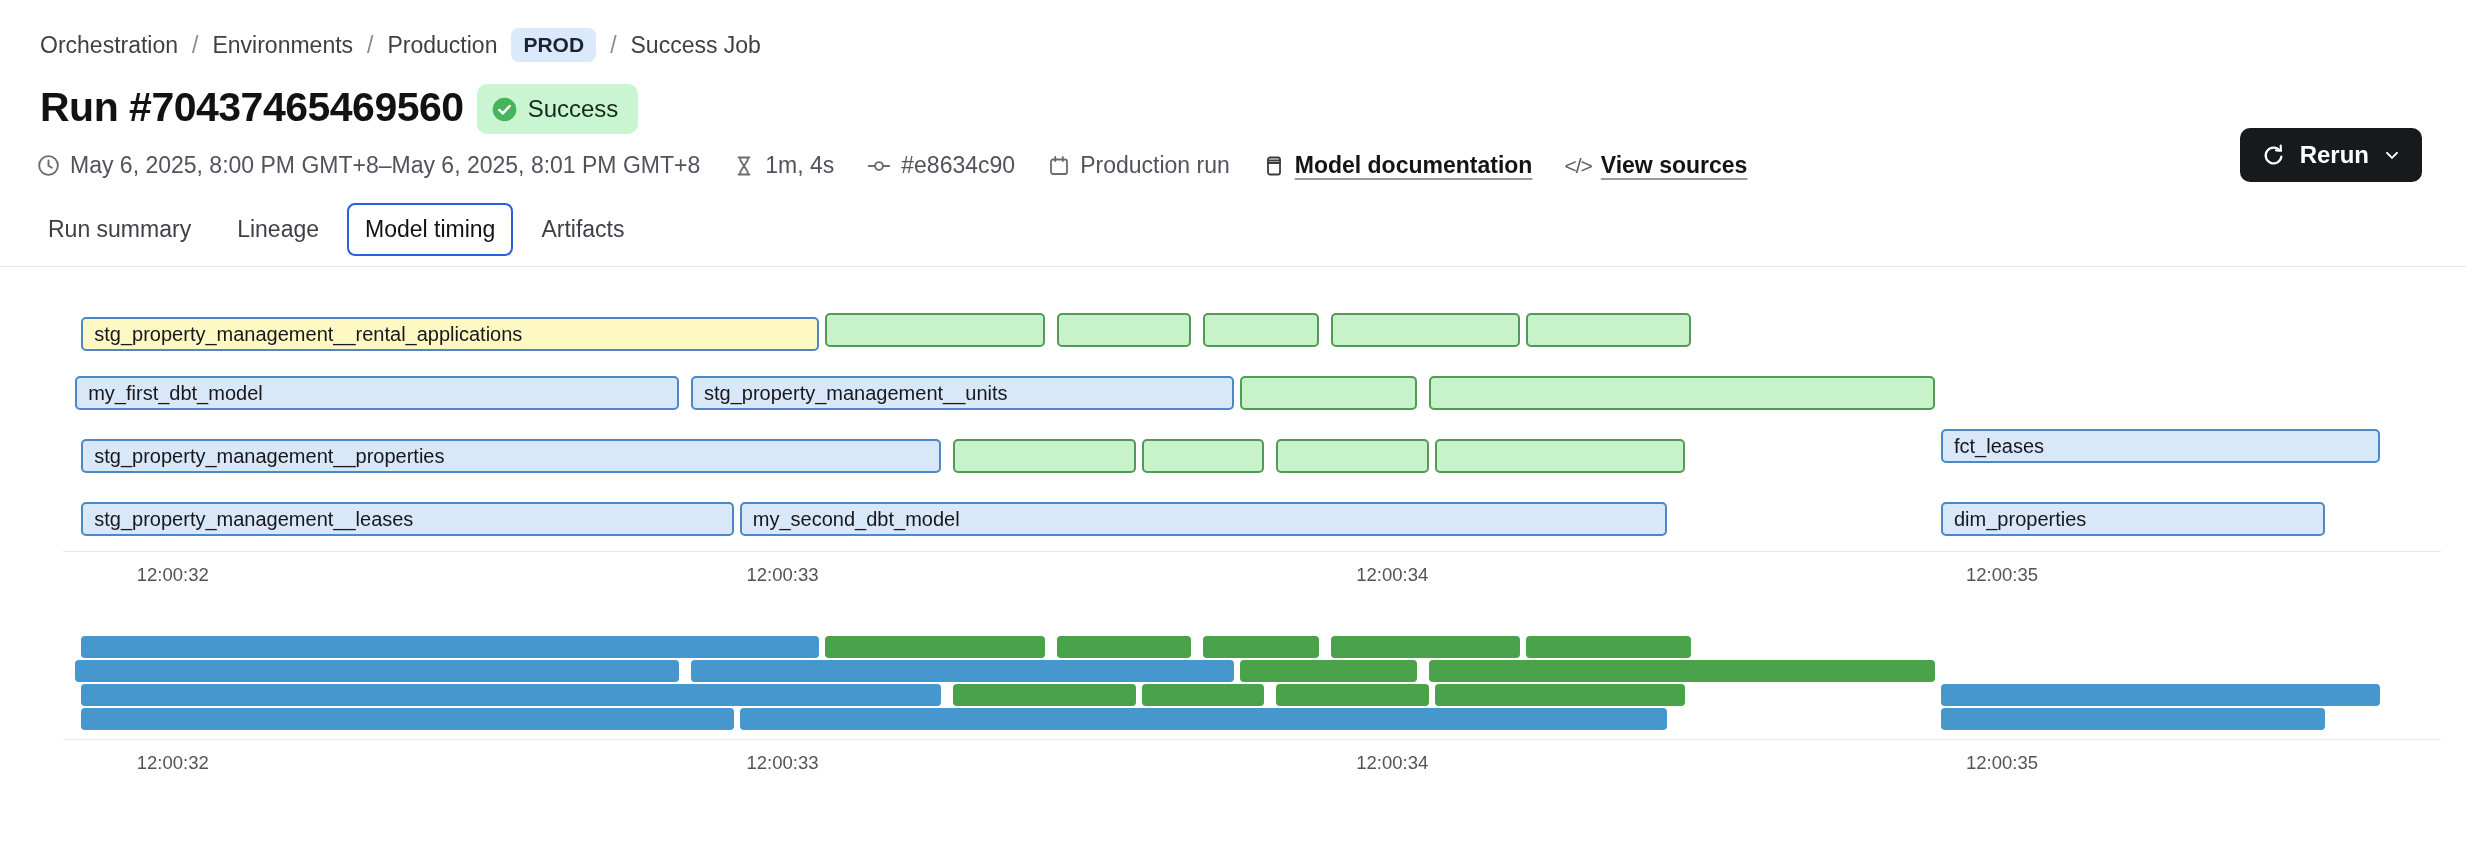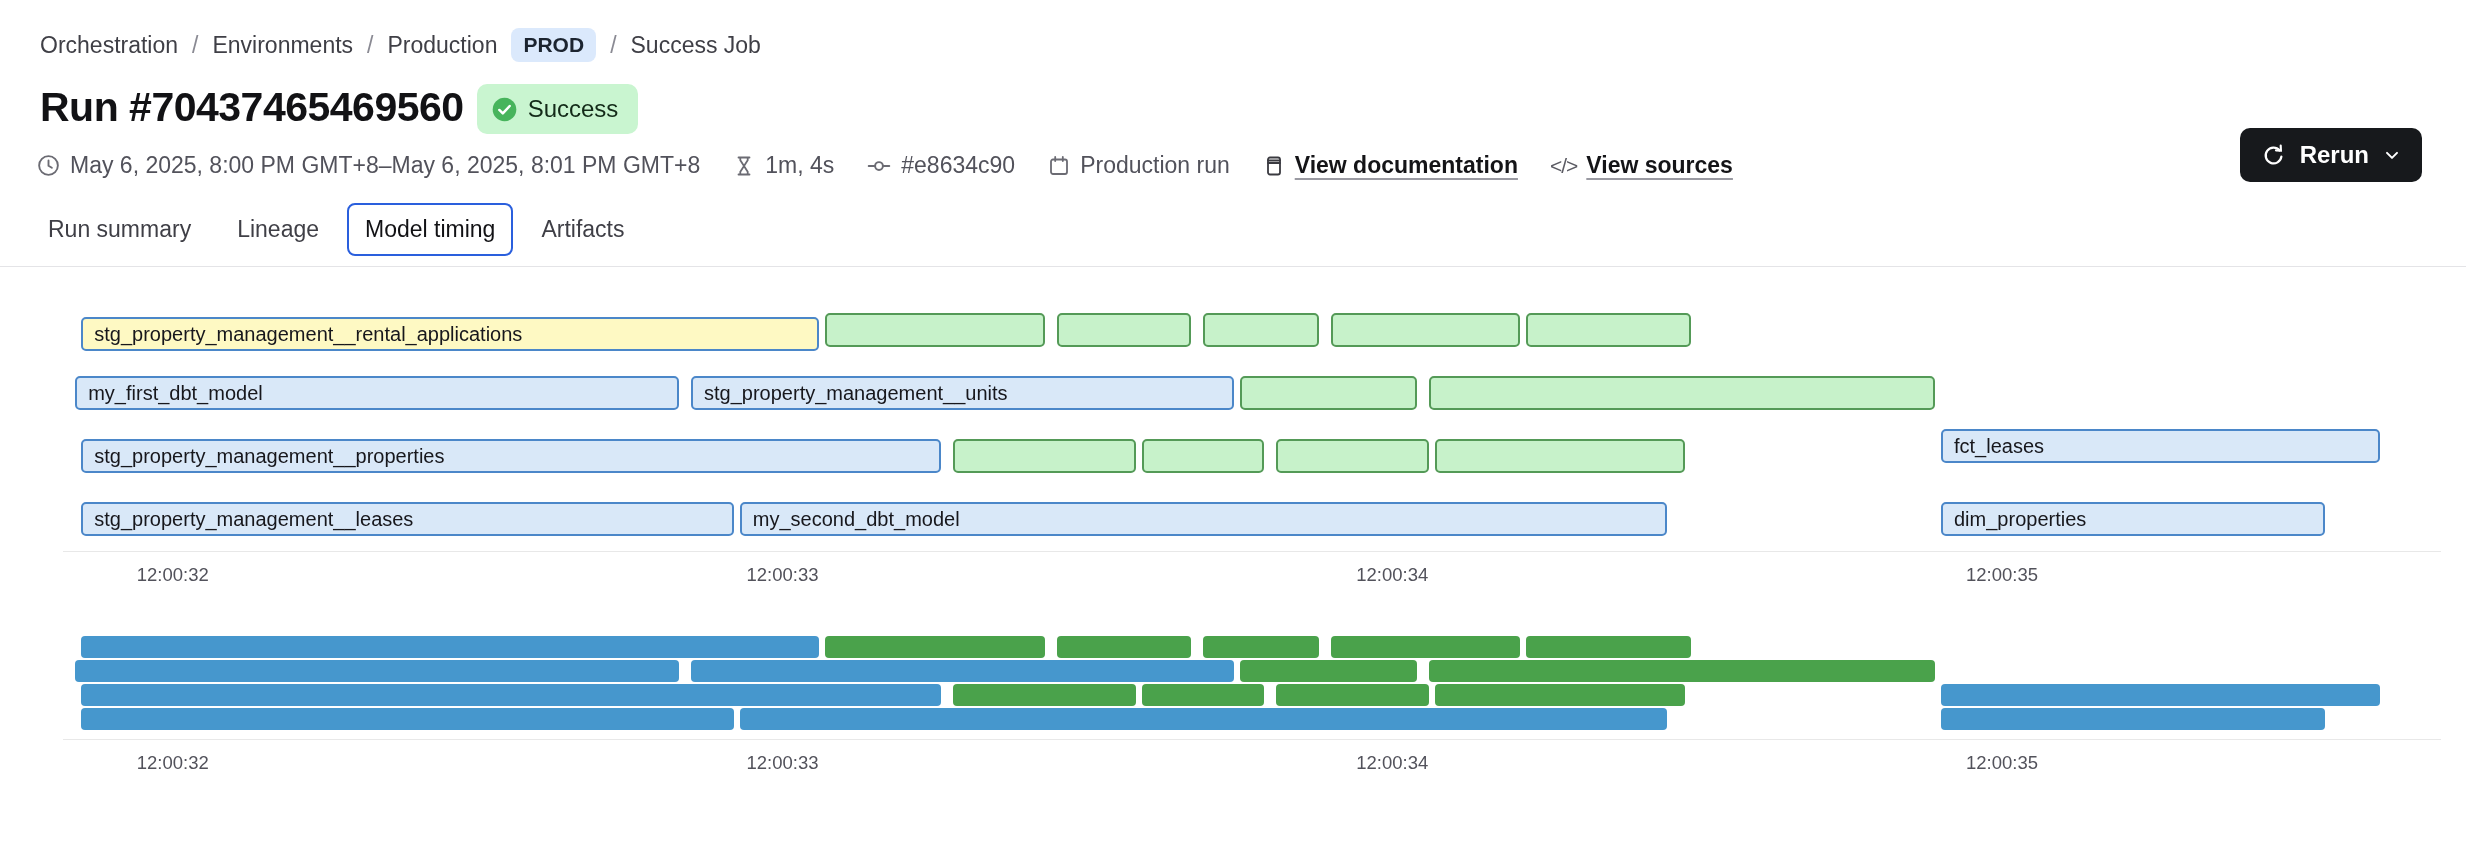--- a/index.html
+++ b/index.html
@@ -115,21 +115,21 @@
         <line x1="15.8" y1="3" x2="15.8" y2="7"></line>
     </svg>
     <span>Production run</span>
   </div>
   <div class="meta-item">
     <svg width="24" height="24" viewBox="0 0 24 24" fill="none" stroke="#3a3a40" stroke-width="1.8" stroke-linecap="round">
       <rect x="6" y="3.5" width="12" height="17" rx="2"></rect>
         <line x1="6" y1="6.5" x2="18" y2="6.5"></line>
         <line x1="6" y1="9" x2="18" y2="9"></line>
     </svg>
-    <a class="meta-link">View documentation</a>
+    <a class="meta-link">Model documentation</a>
   </div>
   <div class="meta-item">
     <span class="code-glyph">&lt;/&gt;</span>
     <a class="meta-link">View sources</a>
   </div>
 </div>
 
 <div class="tabs">
   <div class="tab">Run summary</div>
   <div class="tab">Lineage</div>

